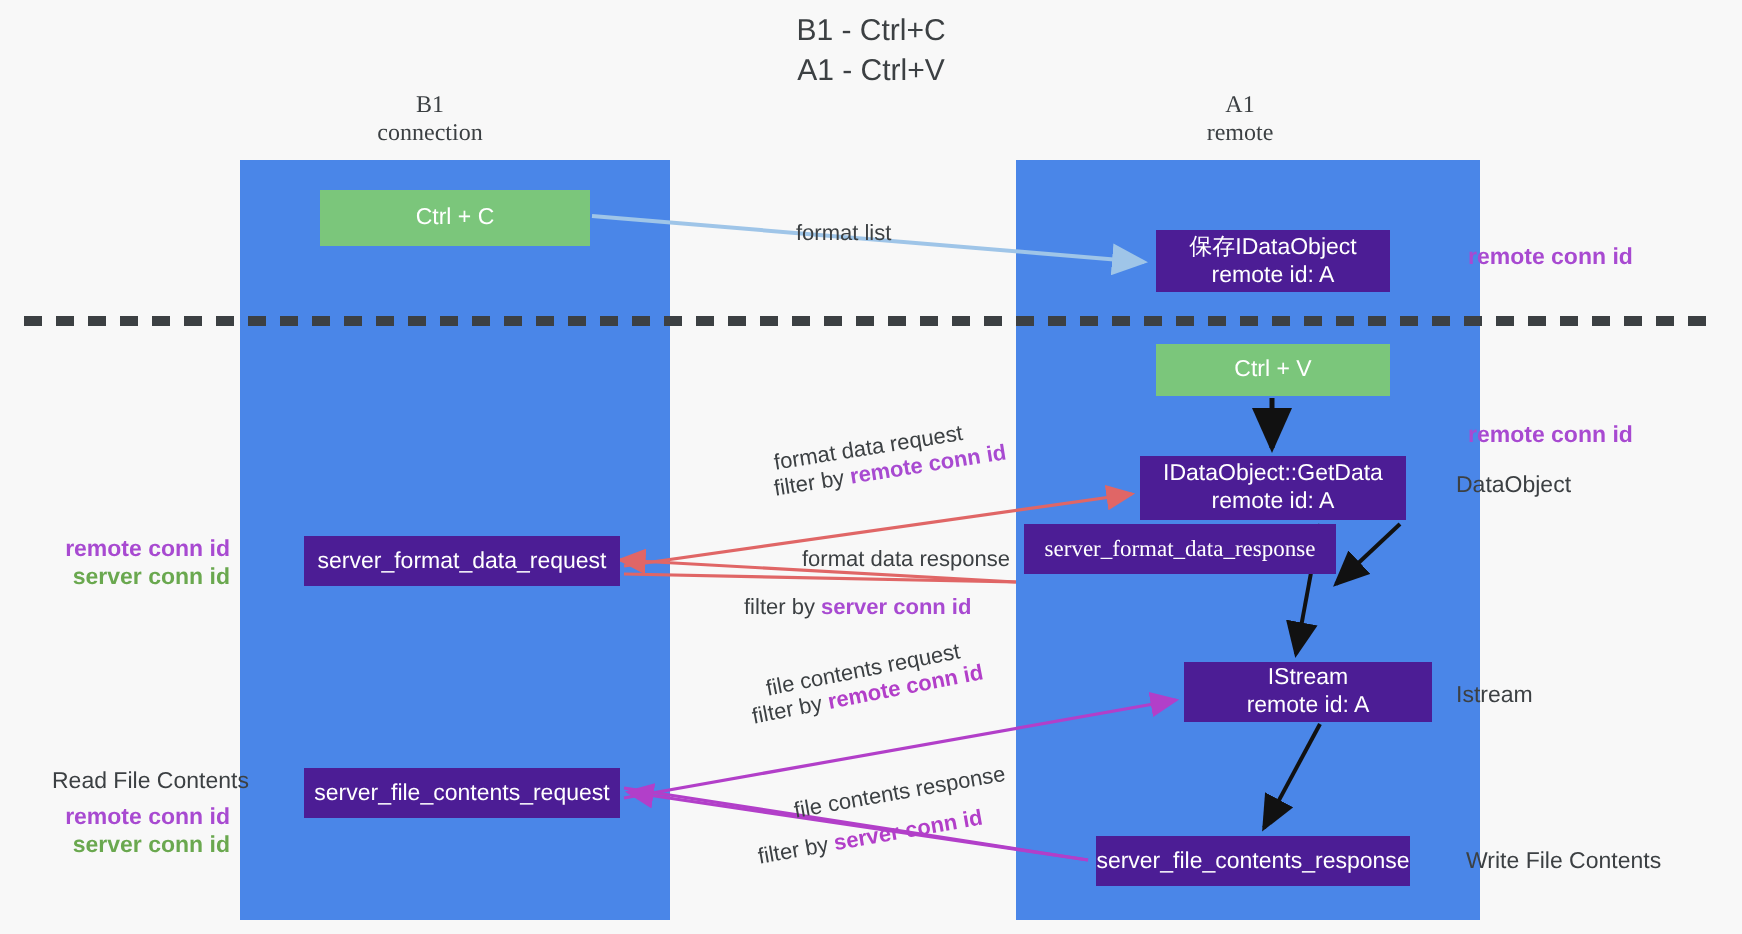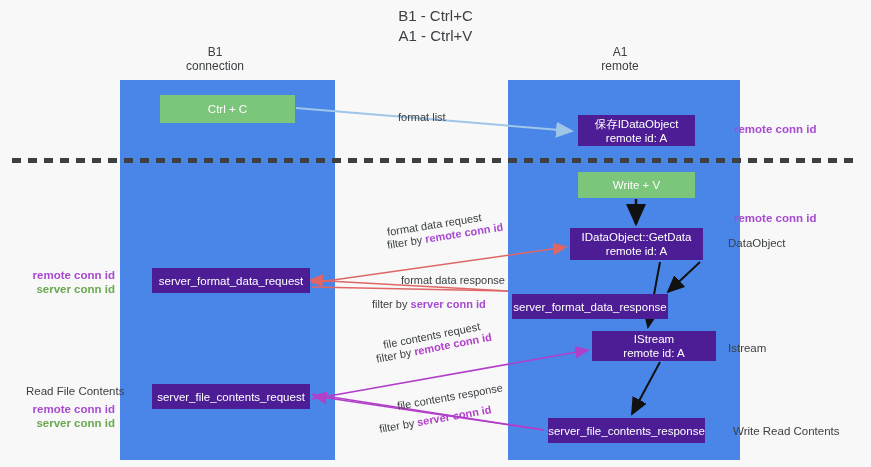--- a/index.html
+++ b/index.html
@@ -29,20 +29,21 @@
     color: #3c4043;
     white-space: pre-line;
   }
   .col-header {
     position: absolute;
     text-align: center;
     font-size: 12px;
     line-height: 14px;
     color: #3c4043;
     white-space: pre-line;
+    font-family: Liberation Serif, serif;
   }
   #hdr-b1 { left: 155px; top: 45px; width: 120px; }
   #hdr-a1 { left: 560px; top: 45px; width: 120px; }
 
   
   .lane {
     position: absolute;
     top: 80px;
     height: 380px;
     background: #4a86e8;
@@ -76,21 +77,21 @@
     z-index: 4;
   }
   .node.green { background: #7bc67b; }
   .node.orange { background: #4c1d95; }
 
   #n-ctrlc   { left: 160px; top: 95px;  width: 135px; height: 28px; }
   #n-idata   { left: 578px; top: 115px; width: 117px; height: 31px; }
   #n-ctrlv   { left: 578px; top: 172px; width: 117px; height: 26px; }
   #n-getdata { left: 570px; top: 228px; width: 133px; height: 32px; }
   #n-sfdreq  { left: 152px; top: 268px; width: 158px; height: 25px; }
-  #n-sfdresp { left: 512px; top: 294px; width: 156px; height: 25px; }
+  #n-sfdresp { left: 512px; top: 262px; width: 156px; height: 25px; font-family: Liberation Serif, serif; }
   #n-istream { left: 592px; top: 331px; width: 124px; height: 30px; }
   #n-sfcreq  { left: 152px; top: 384px; width: 158px; height: 25px; }
   #n-sfcresp { left: 548px; top: 418px; width: 157px; height: 25px; }
 
   
   .side-label {
     position: absolute;
     font-size: 11.5px;
     line-height: 14px;
     white-space: pre-line;
@@ -200,37 +201,37 @@
 
     <line x1="312" y1="399" x2="588" y2="350" stroke="#b23fc9" stroke-width="1.6" marker-end="url(#ar-mag)"></line>
 
     <line x1="312" y1="394" x2="544" y2="430" stroke="#b23fc9" stroke-width="1.6"></line>
     <line x1="544" y1="430" x2="314" y2="396" stroke="#b23fc9" stroke-width="1.6" marker-end="url(#ar-mag)"></line>
   </svg>
 
   <div class="node green" id="n-ctrlc">Ctrl + C</div>
   <div class="node orange" id="n-idata">保存IDataObject
 remote id: A</div>
-  <div class="node green" id="n-ctrlv">Write + V</div>
+  <div class="node green" id="n-ctrlv">Ctrl + V</div>
   <div class="node orange" id="n-getdata">IDataObject::GetData
 remote id: A</div>
   <div class="node orange" id="n-sfdreq">server_format_data_request</div>
   <div class="node orange" id="n-sfdresp">server_format_data_response</div>
   <div class="node orange" id="n-istream">IStream
 remote id: A</div>
   <div class="node orange" id="n-sfcresp">server_file_contents_response</div>
   <div class="node orange" id="n-sfcreq">server_file_contents_request</div>
 
   <div id="divider"></div>
 
   <div class="side-label purple" id="lbl-remote-1">remote conn id</div>
   <div class="side-label purple" id="lbl-remote-2">remote conn id</div>
   <div class="side-label dark" id="lbl-dataobj">DataObject</div>
   <div class="side-label dark" id="lbl-istream">Istream</div>
-  <div class="side-label dark" id="lbl-write">Write Read Contents</div>
+  <div class="side-label dark" id="lbl-write">Write File Contents</div>
 
   <div class="side-label dark" id="lbl-read">Read File Contents</div>
 
   <div class="stack-label" id="lbl-left-ids">
     <span class="purple">remote conn id</span>
     <span class="green">server conn id</span>
   </div>
 
   <div class="stack-label" id="lbl-left-ids2">
     <span class="purple">remote conn id</span>

